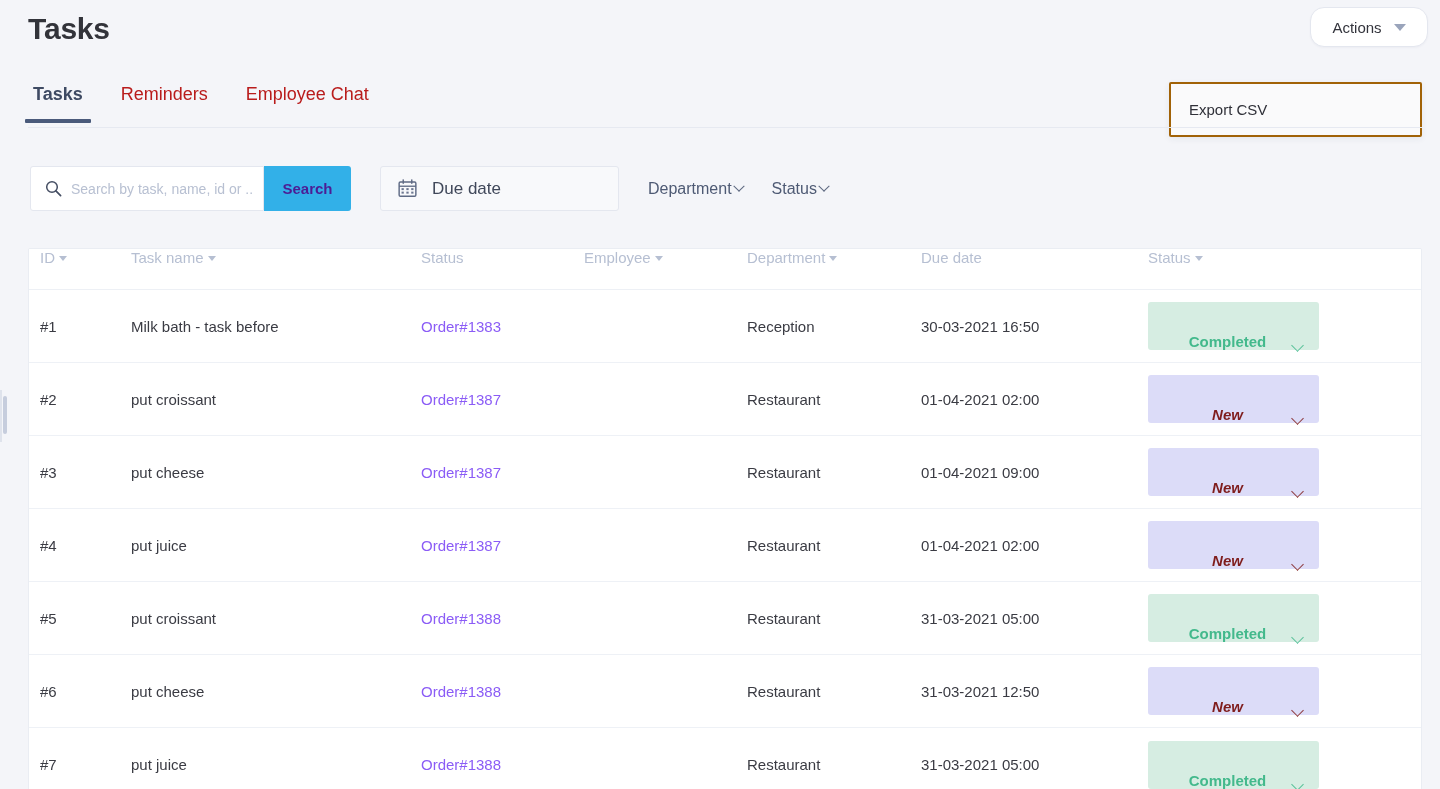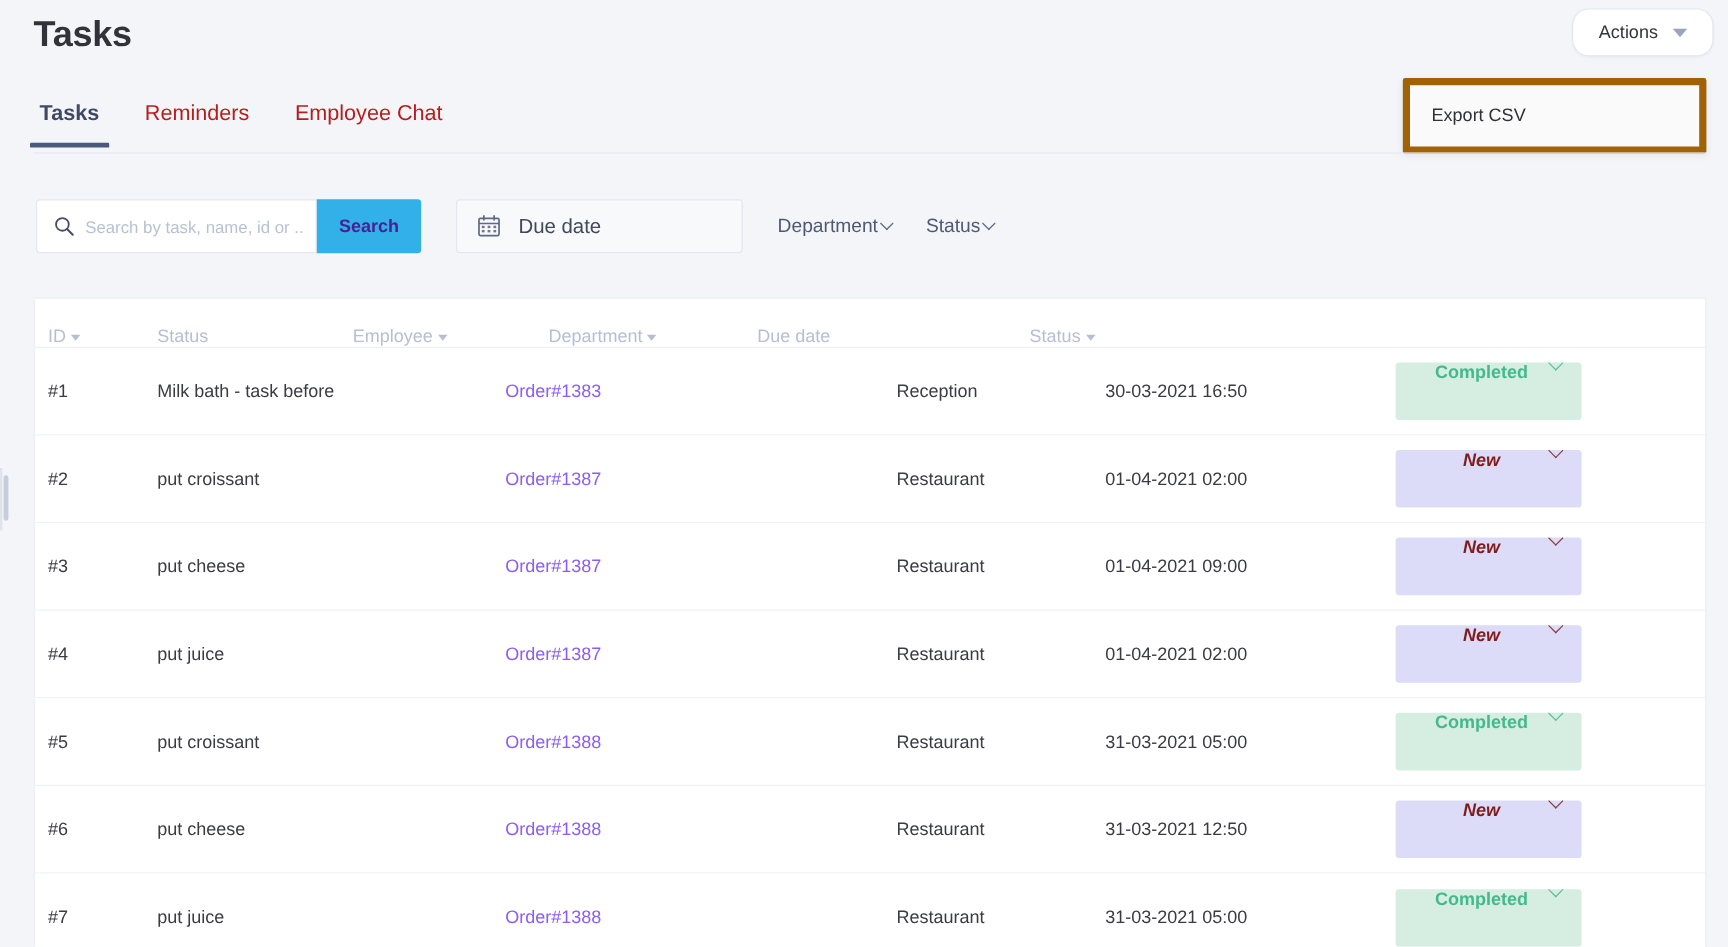--- a/index.html
+++ b/index.html
@@ -74,24 +74,24 @@
   .caret-down {
     width: 0; height: 0;
     border-left: 6px solid transparent;
     border-right: 6px solid transparent;
     border-top: 7px solid #9aa4bb;
   }
 
   .actions-menu {
     position: absolute;
     right: 18px;
-    top: 65px;
+    top: 82px;
     width: 253px;
     background: #fafafb;
-    border: 6px solid #a16207;
+    border: 2px solid #a16207;
     border-radius: 2px;
     box-shadow: 0 2px 6px rgba(45,55,85,0.07);
     padding: 10px 0;
   }
   .actions-menu .item {
     font-size: 15px;
     color: #2f3038;
     padding: 7px 18px;
     cursor: pointer;
   }
@@ -220,21 +220,21 @@
     left: 28px;
     top: 248px;
     width: 1394px;
     background: #ffffff;
     border: 1px solid #eaedf3;
     border-radius: 2px;
     overflow: hidden;
   }
   .thead {
     display: flex;
-    align-items: flex-end;
+    align-items: flex-start;
     height: 41px;
     border-bottom: 1px solid #edf0f5;
     background: #fff;
   }
   .thead .th {
     font-size: 15px;
     color: #b6bfd2;
     display: flex;
     align-items: center;
     gap: 4px;
@@ -267,30 +267,29 @@
   .c-id     { width: 102px; padding-left: 11px; }
   .c-name   { width: 290px; }
   .c-source { width: 163px; }
   .c-emp    { width: 163px; }
   .c-dept   { width: 174px; }
   .c-due    { width: 227px; }
   .c-status { width: 240px; }
 
   
   .pill {
-    width: 155px;
+    width: 171px;
     height: 48px;
     border-radius: 3px;
     display: flex;
-    align-items: flex-start;
+    align-items: flex-end;
     justify-content: space-between;
     padding: 0 17px 0 0;
     cursor: pointer;
     position: relative;
-    margin-left: 15px;
   }
   .pill .ptext {
     flex: 1;
     text-align: center;
     font-size: 15px;
     font-weight: bold;
     padding-left: 14px;
   }
   .pill .pchev {
     width: 9px; height: 9px;
@@ -368,20 +367,24 @@
     </div>
 
   </div>
 
   <div class="table-card">
     <div class="thead">
       <div class="th c-id">
         <span>ID</span>
           <i class="sort-caret"></i>
       </div>
+      <div class="th c-name">
+        <span>Task name</span>
+          <i class="sort-caret"></i>
+      </div>
       <div class="th c-source">
         <span>Status</span>
       </div>
       <div class="th c-emp">
         <span>Employee</span>
           <i class="sort-caret"></i>
       </div>
       <div class="th c-dept">
         <span>Department</span>
           <i class="sort-caret"></i>

